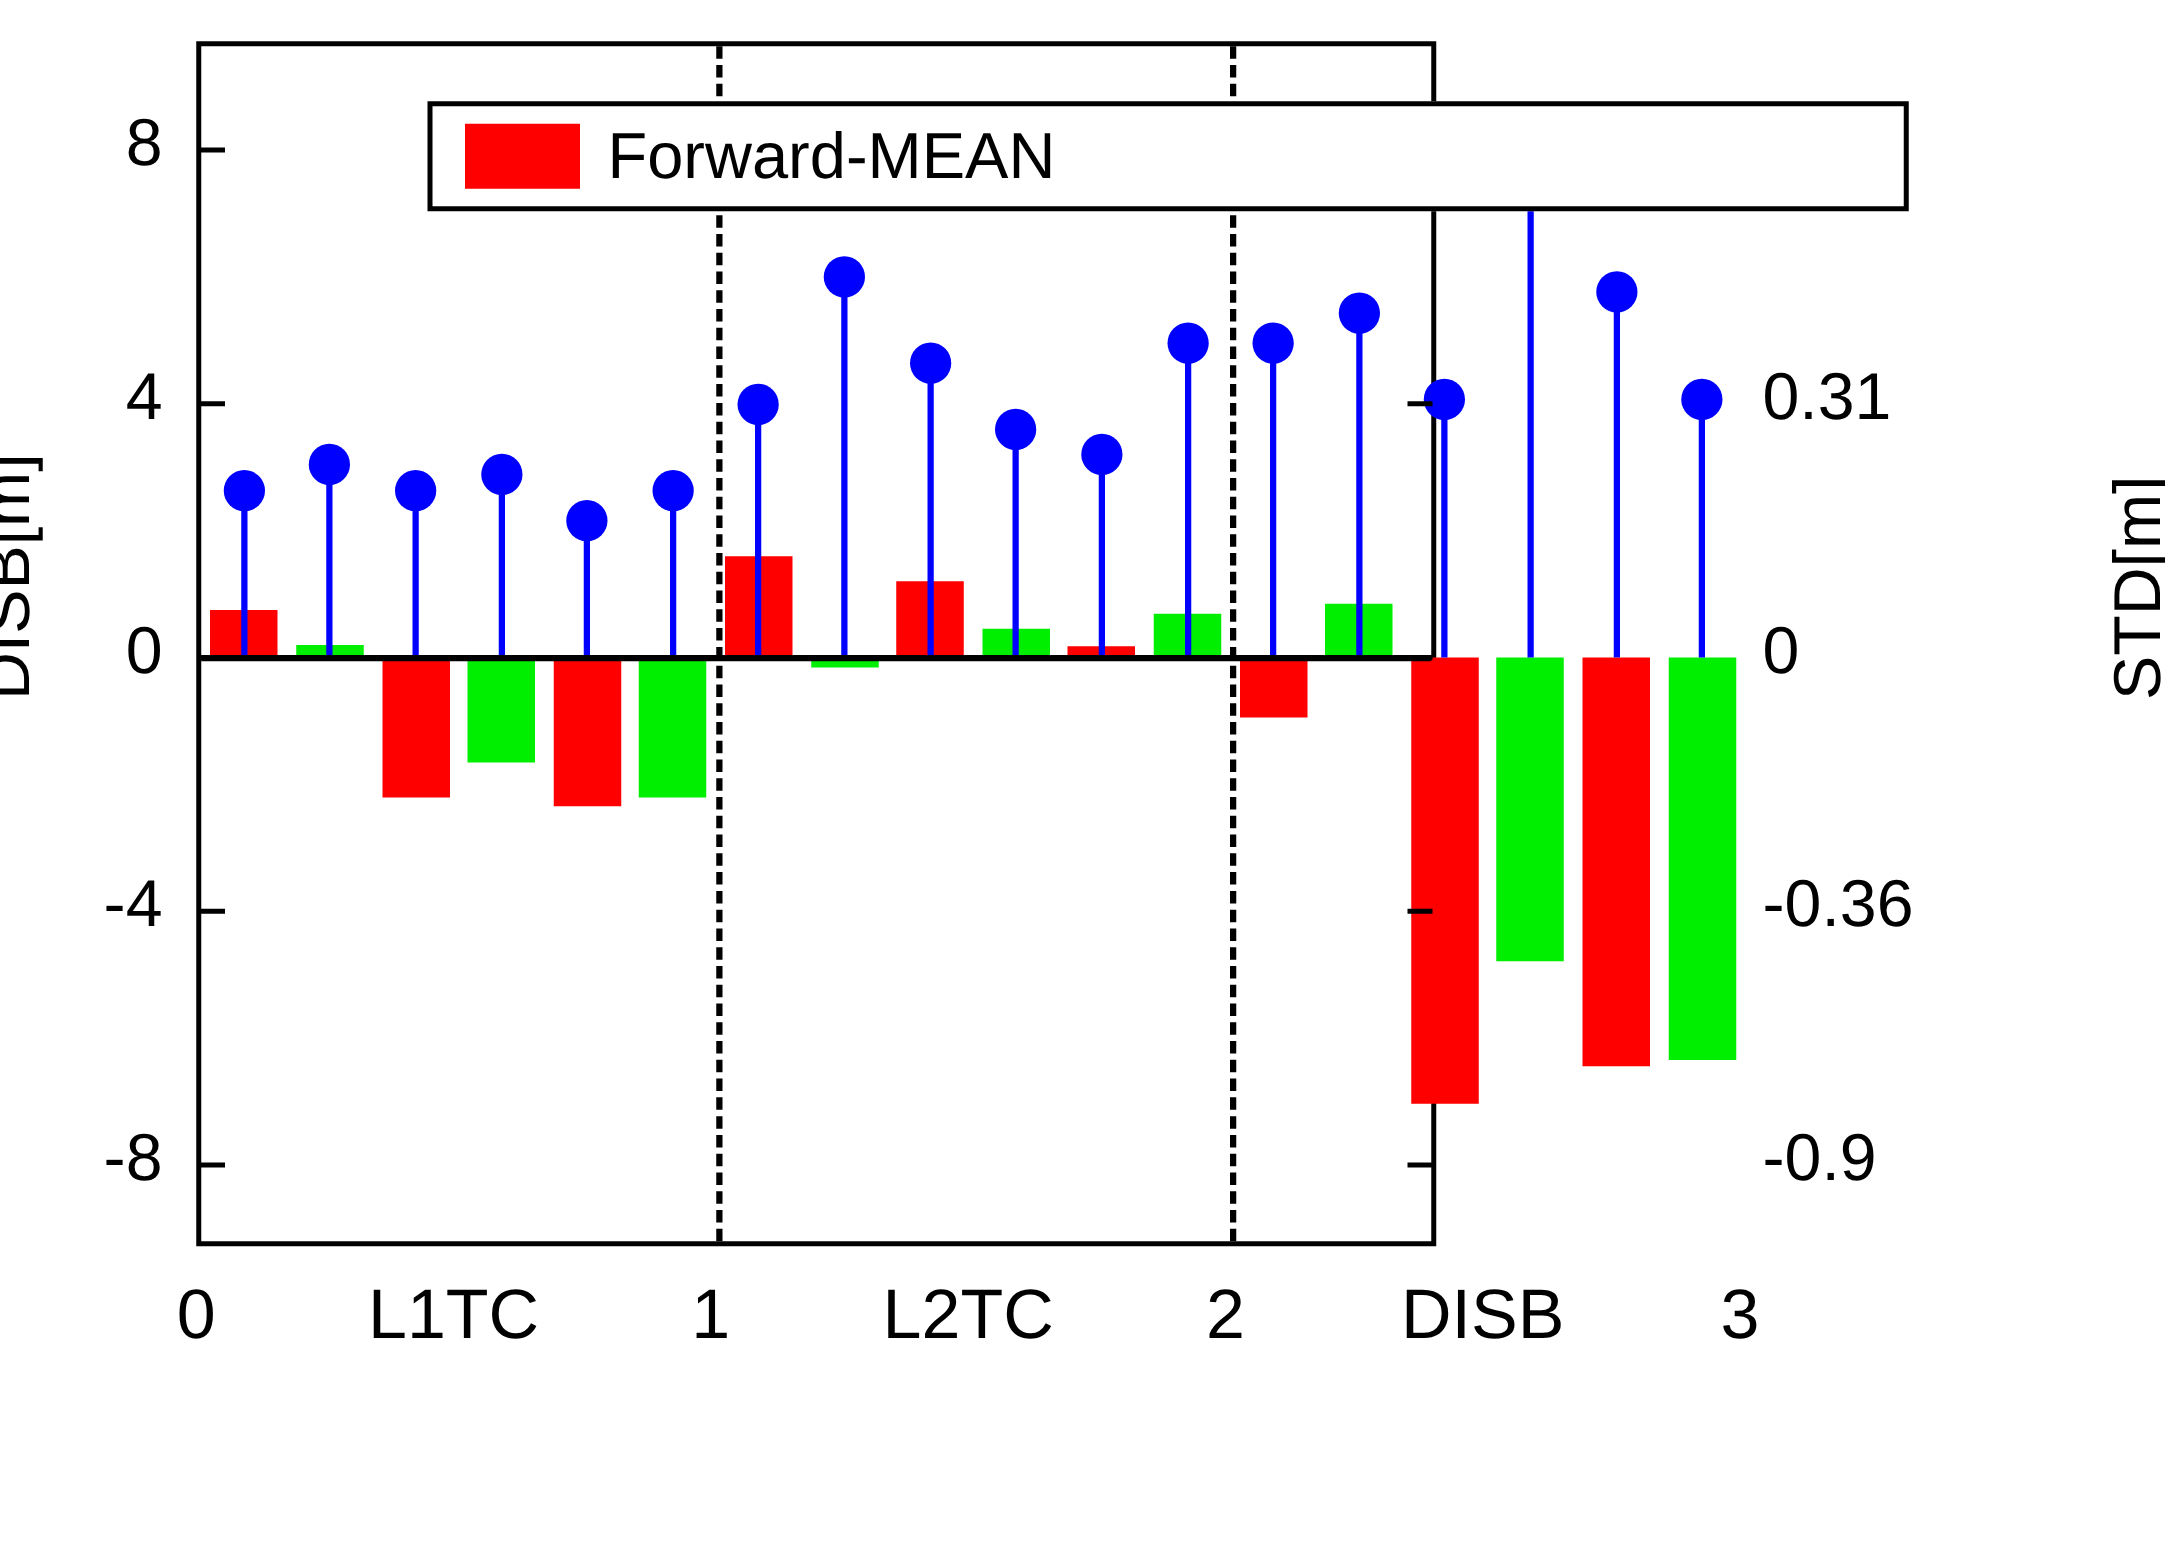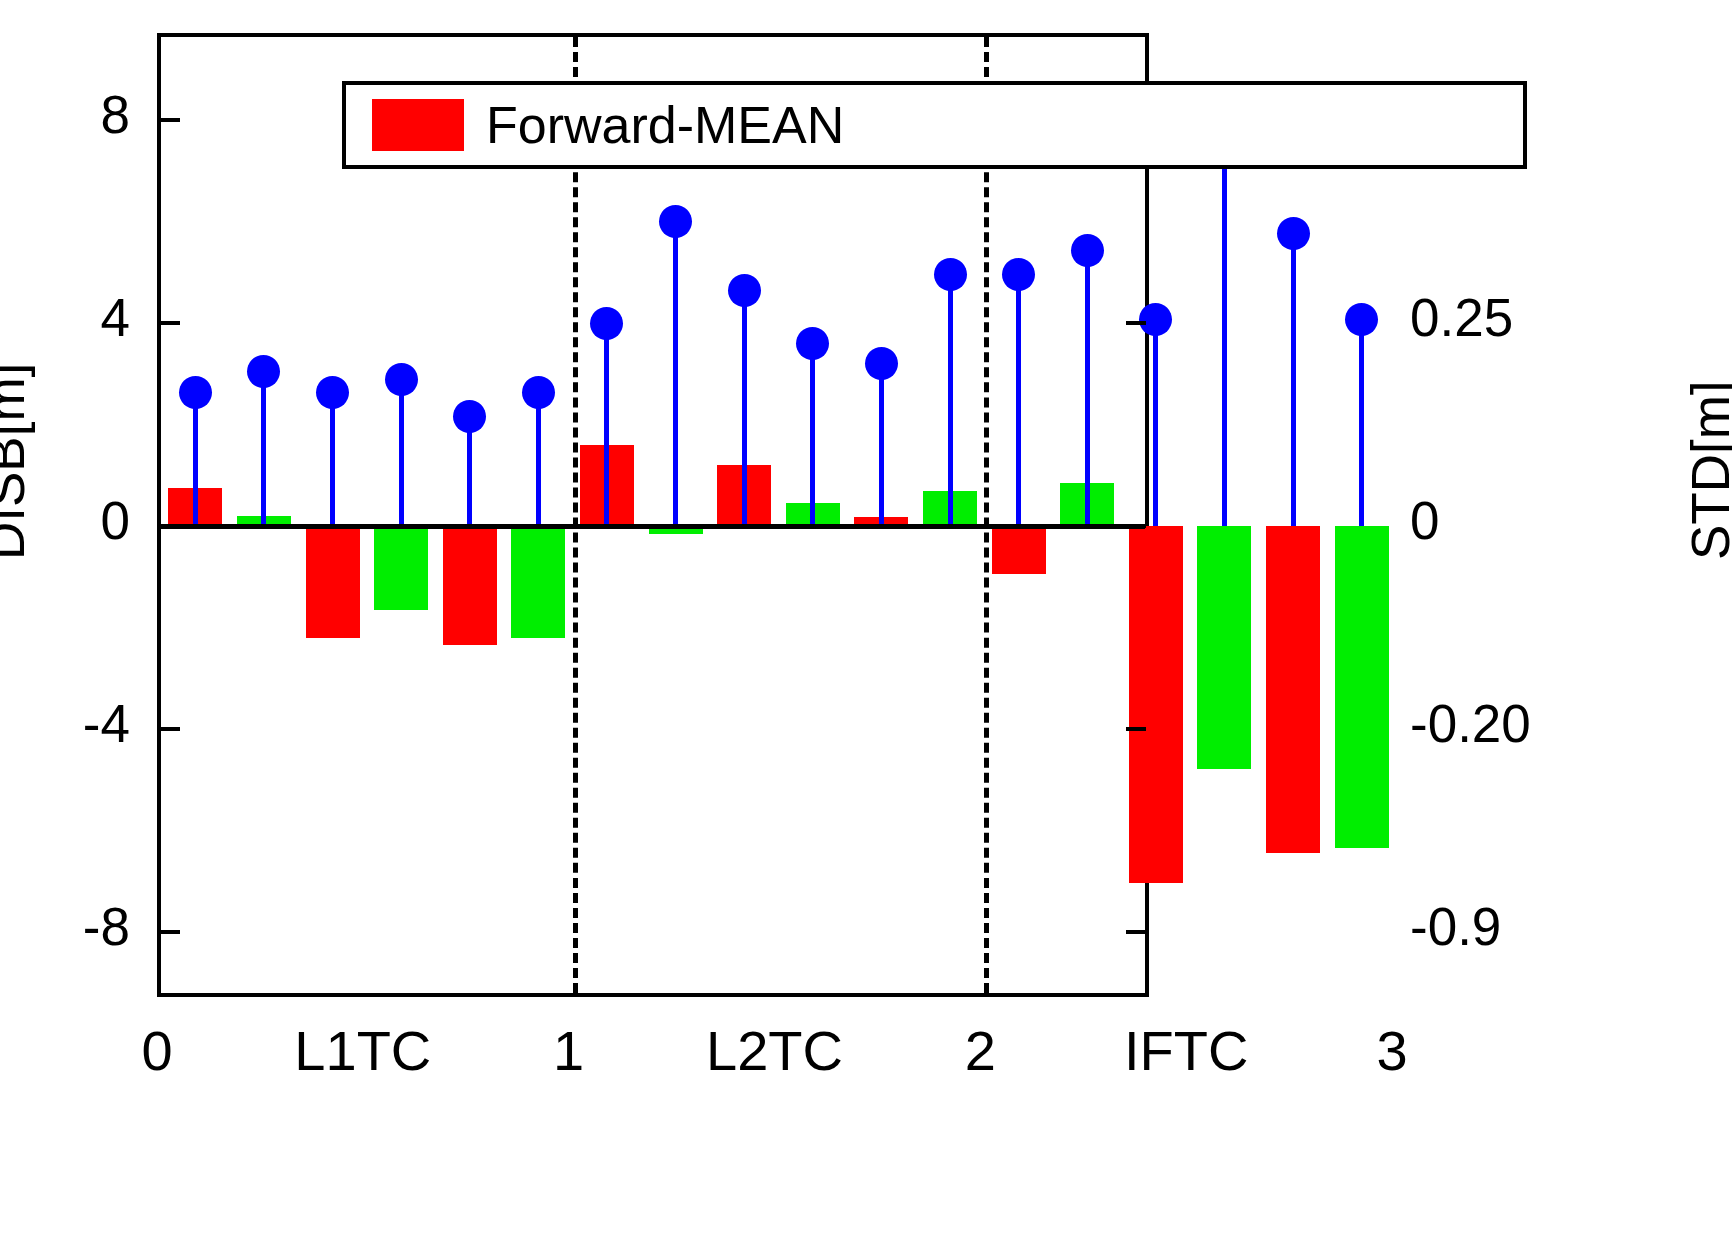--- a/index.html
+++ b/index.html
@@ -65,32 +65,32 @@
 
   <div id="ytick-left-labels">
       <div class="ytick-left-text" style="left: 10px; top: 88.4px;">8</div>
       <div class="ytick-left-text" style="left: 10px; top: 291.2px;">4</div>
       <div class="ytick-left-text" style="left: 10px; top: 494px;">0</div>
       <div class="ytick-left-text" style="left: 10px; top: 696.8px;">-4</div>
       <div class="ytick-left-text" style="left: 10px; top: 899.6px;">-8</div>
     </div>
   <div id="ytick-right-labels">
       <div class="ytick-right-text" style="left: 1410px; top: 88.4px;">0.5</div>
-      <div class="ytick-right-text" style="left: 1410px; top: 291.2px;">0.25</div>
+      <div class="ytick-right-text" style="left: 1410px; top: 291.2px;">0.31</div>
       <div class="ytick-right-text" style="left: 1410px; top: 494px;">0</div>
-      <div class="ytick-right-text" style="left: 1410px; top: 696.8px;">-0.20</div>
+      <div class="ytick-right-text" style="left: 1410px; top: 696.8px;">-0.36</div>
       <div class="ytick-right-text" style="left: 1410px; top: 899.6px;">-0.9</div>
     </div>
   <div id="xtick-labels">
       <div class="xtick-text" style="width: 300px; left: 7px;">0</div>
       <div class="xtick-text" style="width: 300px; left: 212.833px;">L1TC</div>
       <div class="xtick-text" style="width: 300px; left: 418.667px;">1</div>
       <div class="xtick-text" style="width: 300px; left: 624.5px;">L2TC</div>
       <div class="xtick-text" style="width: 300px; left: 830.333px;">2</div>
-      <div class="xtick-text" style="width: 300px; left: 1036.17px;">IFTC</div>
+      <div class="xtick-text" style="width: 300px; left: 1036.17px;">DISB</div>
       <div class="xtick-text" style="width: 300px; left: 1242px;">3</div>
     </div>
 
   <div id="plot">
     <div id="inner">
       <div id="bars-layer">
           <div class="bar red" style="left: 7.30556px; top: 450.975px; width: 54px; height: 38.025px;"></div>
           <div class="bar green" style="left: 75.9167px; top: 478.86px; width: 54px; height: 10.14px;"></div>
           <div class="bar red" style="left: 144.528px; top: 489px; width: 54px; height: 111.54px;"></div>
           <div class="bar green" style="left: 213.139px; top: 489px; width: 54px; height: 83.655px;"></div>

